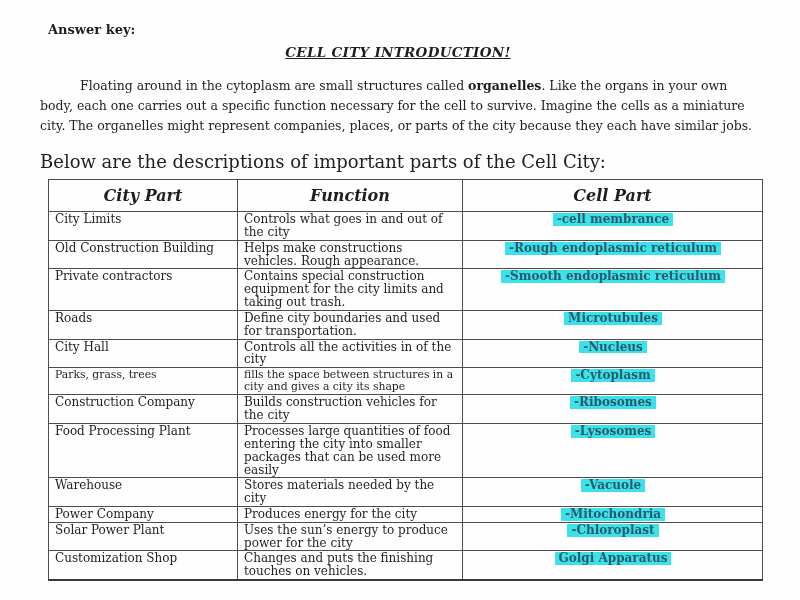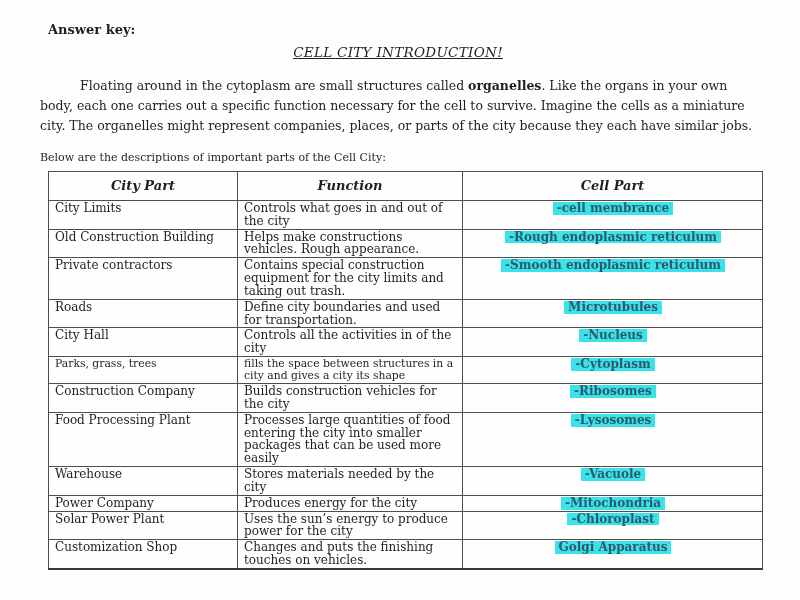--- a/index.html
+++ b/index.html
@@ -15,35 +15,35 @@
   .answer-key{
     margin:22px 0 0 48px;
     font-weight:bold;
     font-size:13px;
   }
   .title-row{
     text-align:center;
     margin-top:5px;
   }
   .title-text{
-    font-weight:normal;
+    font-weight:bold;
     font-style:italic;
     text-decoration:underline;
     font-size:13.5px;
     letter-spacing:.3px;
   }
   .intro{
     margin:15px 42px 0 40px;
     font-size:12.5px;
     line-height:20px;
     text-indent:40px;
   }
   .below-line{
     margin:15px 0 7px 40px;
-    font-size:11px;
+    font-size:18px;
   }
   table.cellcity{
     margin-left:48px;
     width:714px;
     border-collapse:collapse;
     table-layout:fixed;
     font-size:12px;
     line-height:1.07;
   }
   table.cellcity col.c1{width:189px;}
@@ -53,21 +53,21 @@
     border:1px solid #4d4d4d;
     padding:1px 5px 1px 6px;
     vertical-align:top;
     overflow:hidden;
   }
   table.cellcity{border:1px solid #3a3a3a;border-bottom-width:2px;}
   table.cellcity th{
     font-weight:bold;
     font-style:italic;
     text-align:center;
-    font-size:13px;
+    font-size:16px;
     padding:7px 2px;
   }
   td.cell-part-col{text-align:center;}
   .hl{
     background:#3BE2EA;
     color:#2B5B6B;
     font-weight:bold;
     padding:0 4px;
     display:inline-block;
   }

